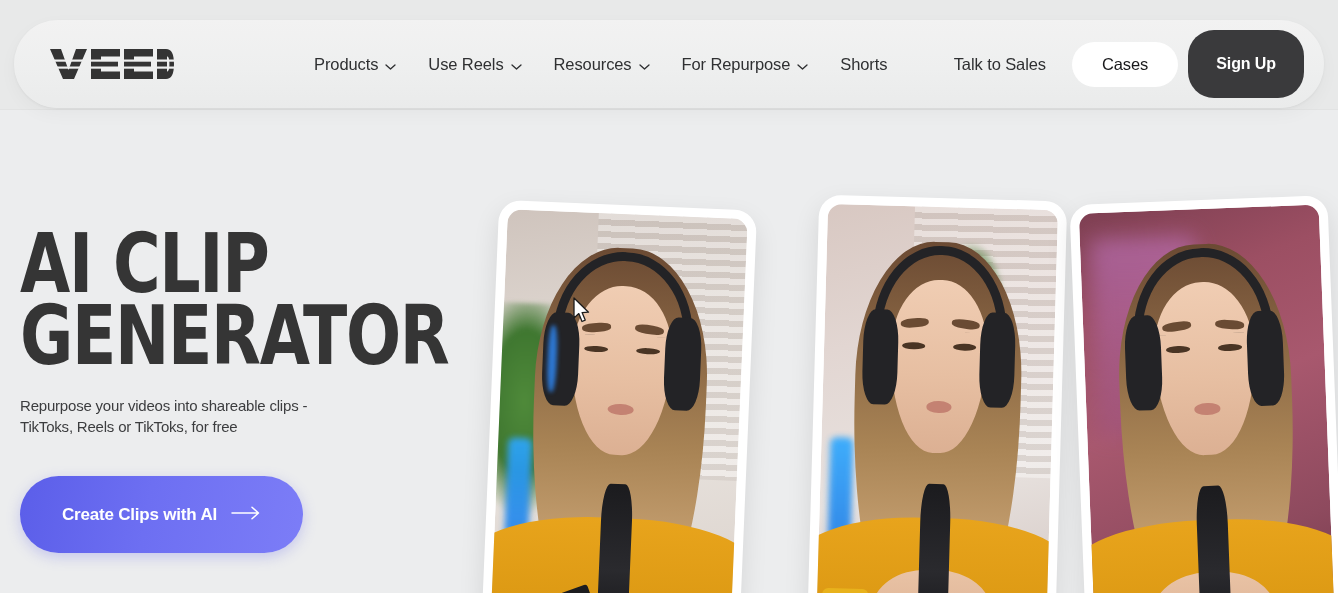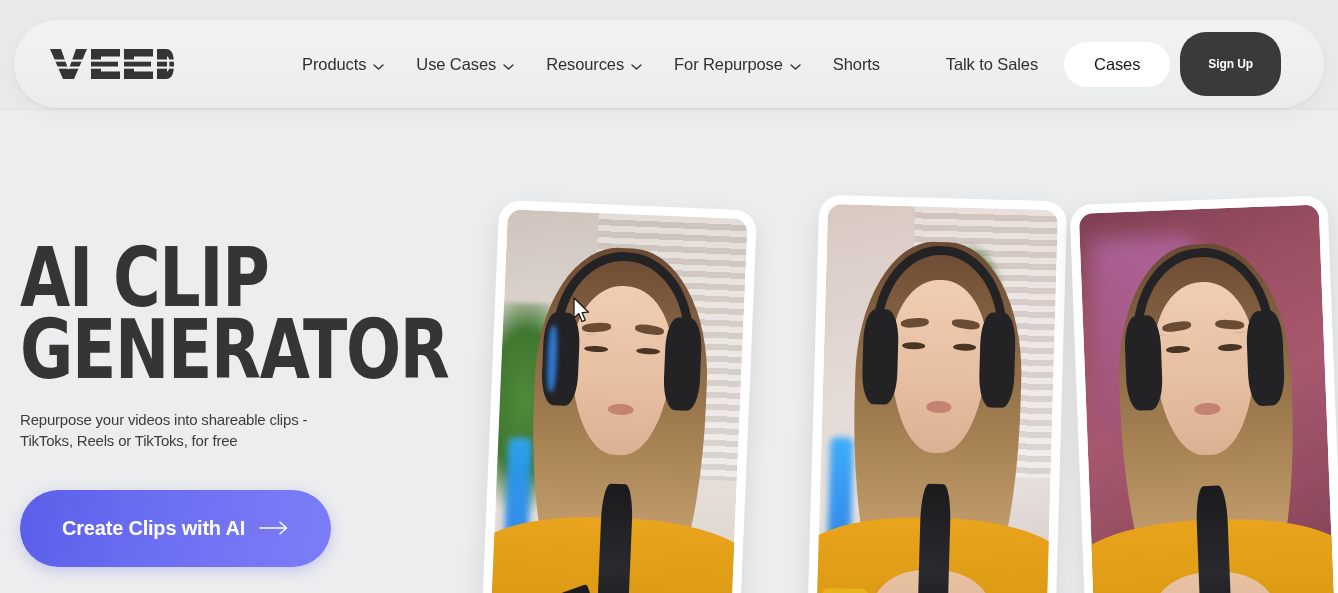--- a/index.html
+++ b/index.html
@@ -43,21 +43,21 @@
     transform:translateY(-50%);
     display:flex;
     align-items:center;
     height:34px;
   }
   .logo svg { display:block; }
 
   
   .nav-links {
     position:absolute;
-    left:272px;
+    left:284px;
     top:50%;
     transform:translateY(-50%);
     display:flex;
     align-items:center;
     gap:0px;
   }
   .nav-item {
     display:flex;
     align-items:center;
     gap:7px;
@@ -67,21 +67,21 @@
     white-space:nowrap;
     cursor:pointer;
     border-radius:8px;
     letter-spacing:-0.1px;
   }
   .chev { display:block; margin-top:2px; }
 
   
   .nav-actions {
     position:absolute;
-    right:43px;
+    right:20px;
     top:50%;
     transform:translateY(-50%);
     display:flex;
     align-items:center;
     gap:0px;
   }
   .talk-sales {
     font-size:16.5px;
     color:#2f3032;
     padding:10px 18px;
@@ -97,36 +97,36 @@
     border-radius:26px;
     border:none;
     cursor:pointer;
     margin-left:8px;
     font-family:inherit;
     letter-spacing:-0.1px;
   }
   .btn-signup {
     background:#3a3a3c;
     color:#ffffff;
-    font-size:12px;
+    font-size:16px;
     font-weight:bold;
     padding:25px 28px;
     border-radius:26px;
     border:none;
     cursor:pointer;
     margin-left:10px;
     font-family:inherit;
     letter-spacing:-0.1px;
   }
 
   
   .hero-left {
     position:absolute;
     left:20px;
-    top:242px;
+    top:228px;
     width:470px;
   }
   .hero-title {
     font-family:"Liberation Sans Narrow","DejaVu Sans Condensed","Liberation Sans", sans-serif;
     font-weight:bold;
     font-size:82px;
     line-height:0.88;
     letter-spacing:-1.5px;
     color:#353535;
     transform:scaleX(0.88);
@@ -146,21 +146,21 @@
     display:inline-flex;
     align-items:center;
     justify-content:center;
     gap:14px;
     height:77px;
     padding:0 42px;
     border:none;
     border-radius:40px;
     background:linear-gradient(100deg,#5b5ee9 0%,#6d6ff2 45%,#7c7df7 100%);
     color:#fff;
-    font-size:20px;
+    font-size:17px;
     font-weight:bold;
     font-family:inherit;
     letter-spacing:-0.2px;
     cursor:pointer;
     box-shadow:0 4px 14px rgba(95,98,233,0.28);
   }
 
   
   .cards {
     position:absolute;
@@ -292,21 +292,21 @@
         <div class="nav-item">
           <span>Products</span>
           <span class="chev">
             <svg width="11" height="7" viewBox="0 0 11 7">
                 <path d="M1 1.4 L5.5 5.6 L10 1.4" fill="none" stroke="#2f3032" stroke-width="1.3" stroke-linecap="round" stroke-linejoin="round"></path>
               </svg>
           </span>
         </div>
 
         <div class="nav-item">
-          <span>Use Cases</span>
+          <span>Use Reels</span>
           <span class="chev">
             <svg width="11" height="7" viewBox="0 0 11 7">
                 <path d="M1 1.4 L5.5 5.6 L10 1.4" fill="none" stroke="#2f3032" stroke-width="1.3" stroke-linecap="round" stroke-linejoin="round"></path>
               </svg>
           </span>
         </div>
 
         <div class="nav-item">
           <span>Resources</span>
           <span class="chev">

